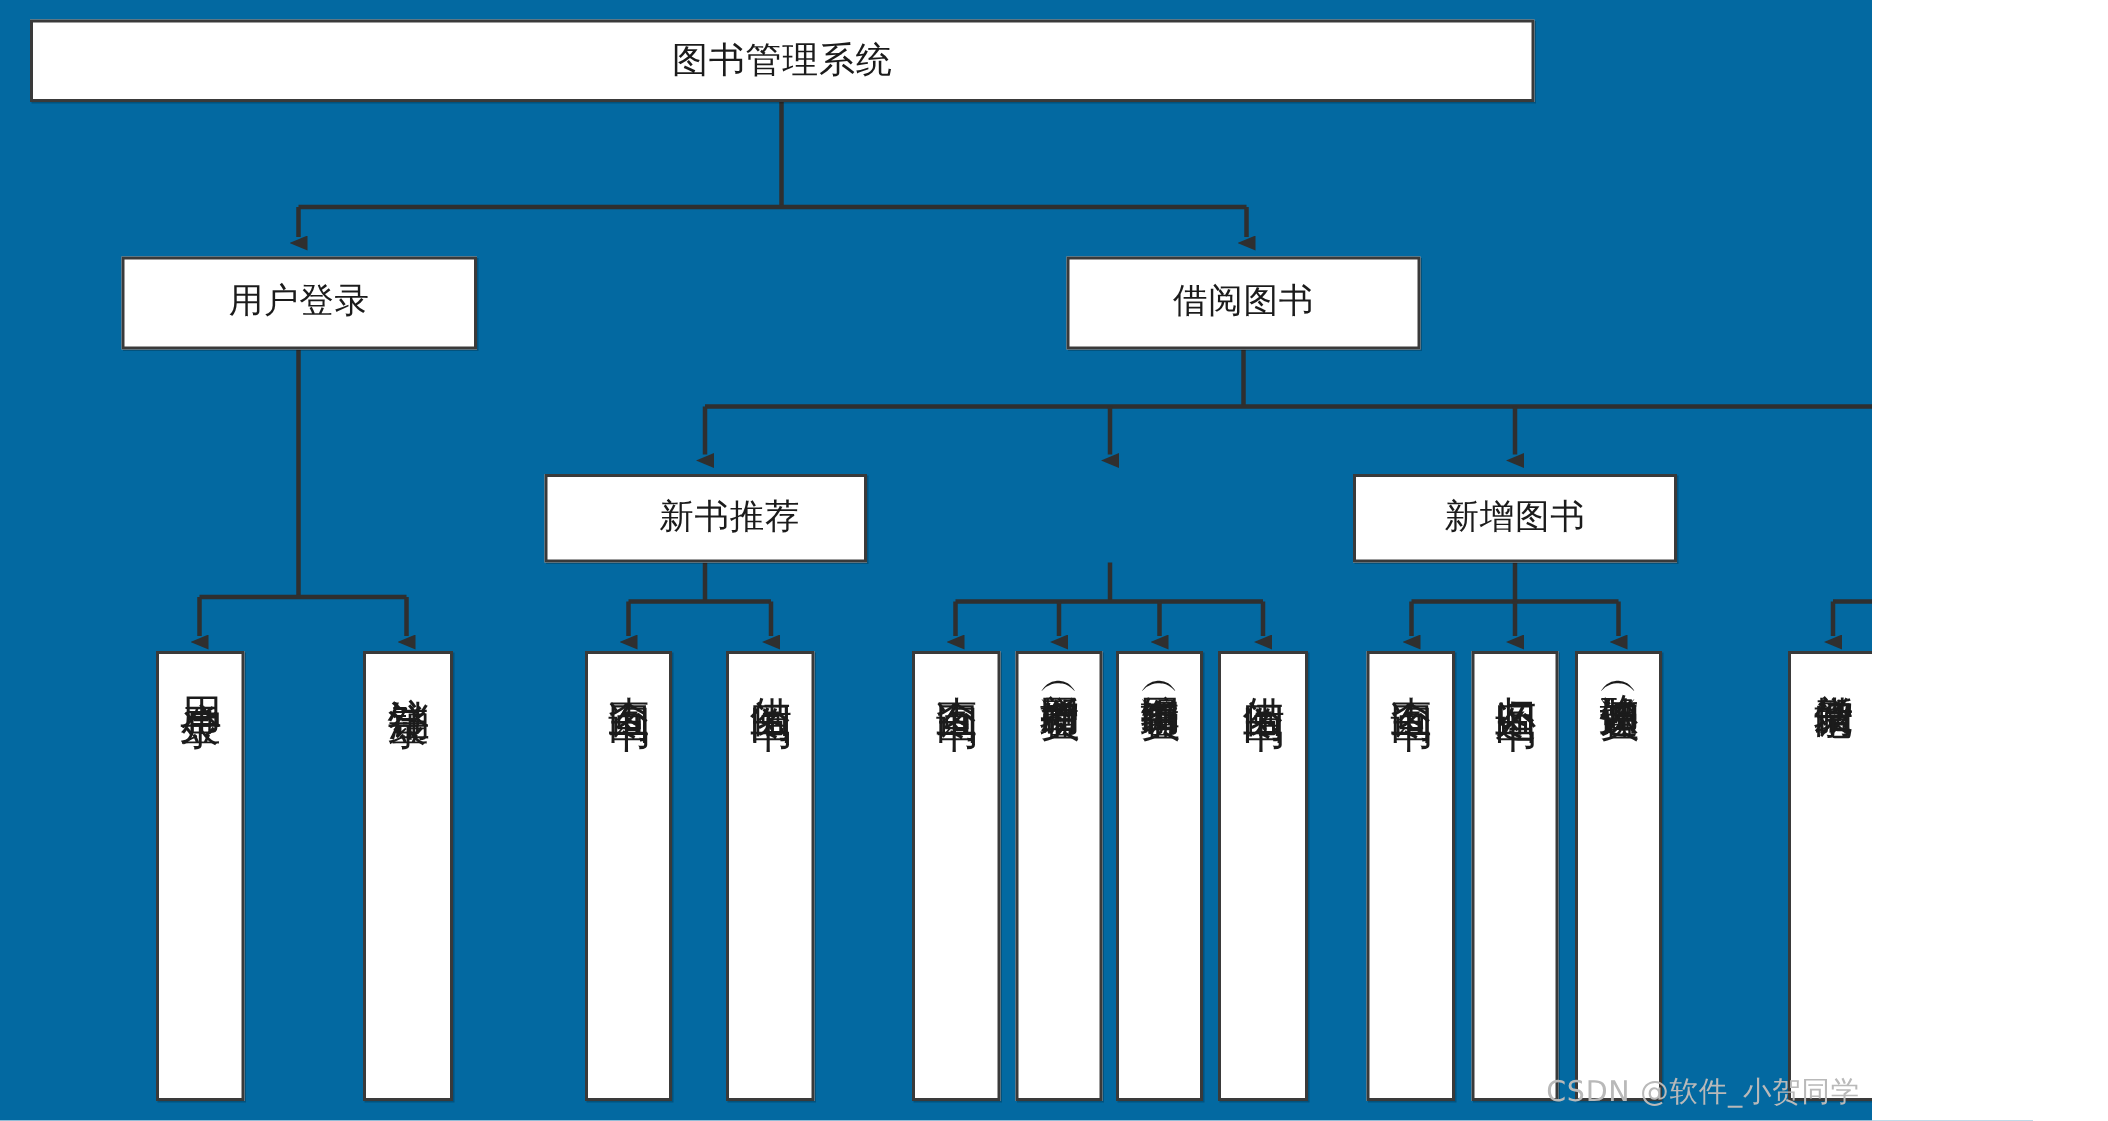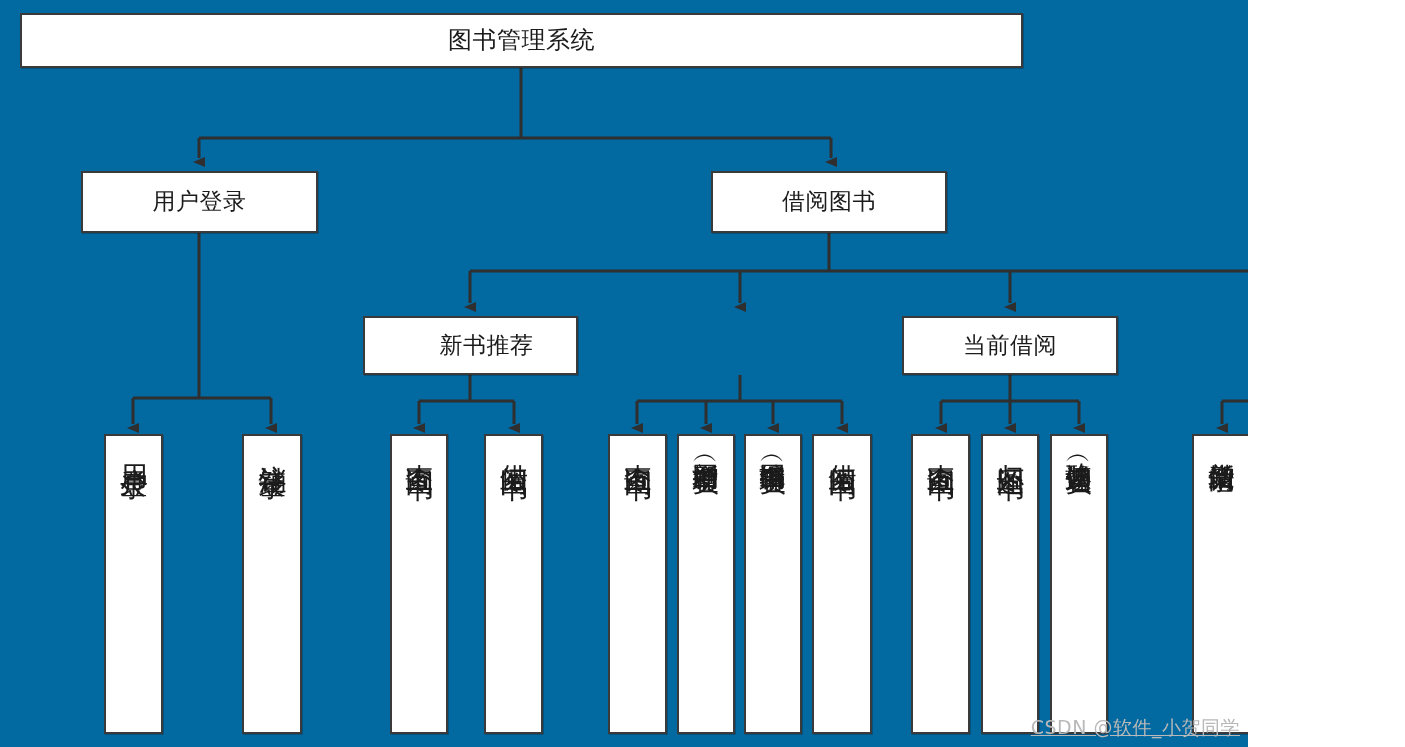--- a/index.html
+++ b/index.html
@@ -67,21 +67,20 @@
     letter-spacing: 1px;
   }
   #watermark {
     position: absolute;
     right: 8px;
     bottom: 6px;
     font-size: 19px;
     color: #b9b9b9;
     letter-spacing: 0.5px;
     white-space: nowrap;
-    text-decoration: underline;
   }
 </style>
 </head>
 <body>
 
 <div id="canvas">
 
   <svg id="edges" viewBox="0 0 1405 747">
     <defs>
       <marker id="arrow" markerWidth="10" markerHeight="12" refX="1" refY="6" orient="auto" markerUnits="userSpaceOnUse">
@@ -140,21 +139,21 @@
     <span class="lbl">用户登录</span>
   </div>
   <div class="node h" style="left:711px; top:171px; width:236px; height:62px;">
     <span class="lbl">借阅图书</span>
   </div>
 
   <div class="node h" style="left:363px; top:316px; width:215px; height:59px;padding-left:32px;">
     <span class="lbl">新书推荐</span>
   </div>
   <div class="node h" style="left:902px; top:316px; width:216px; height:59px;">
-    <span class="lbl">当前借阅</span>
+    <span class="lbl">新增图书</span>
   </div>
 
   <div class="node v" style="left:104px; top:434px; width:59px; height:300px;">
     <span class="lbl">用户登录</span>
   </div>
   <div class="node v" style="left:242px; top:434px; width:60px; height:300px;">
     <span class="lbl">注销登录</span>
   </div>
 
   <div class="node v" style="left:390px; top:434px; width:58px; height:300px;">

